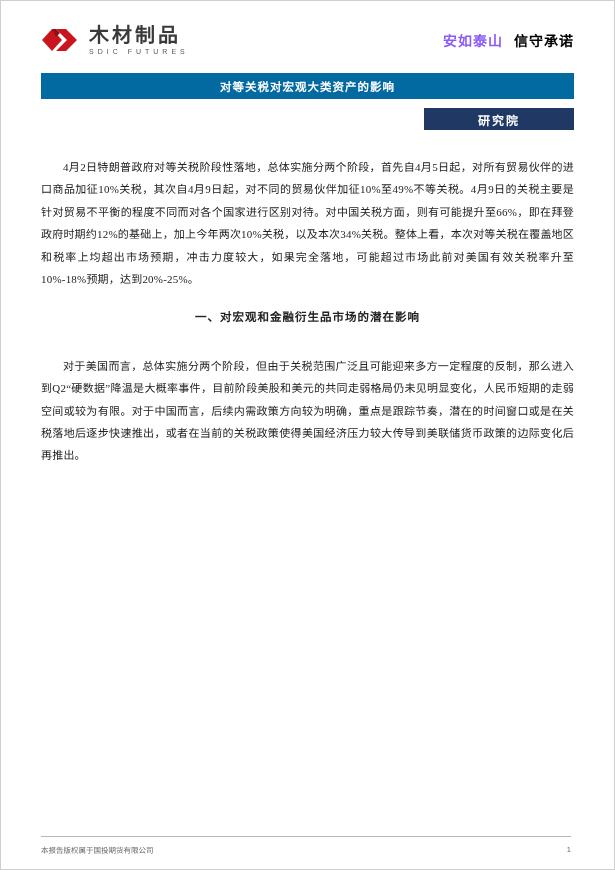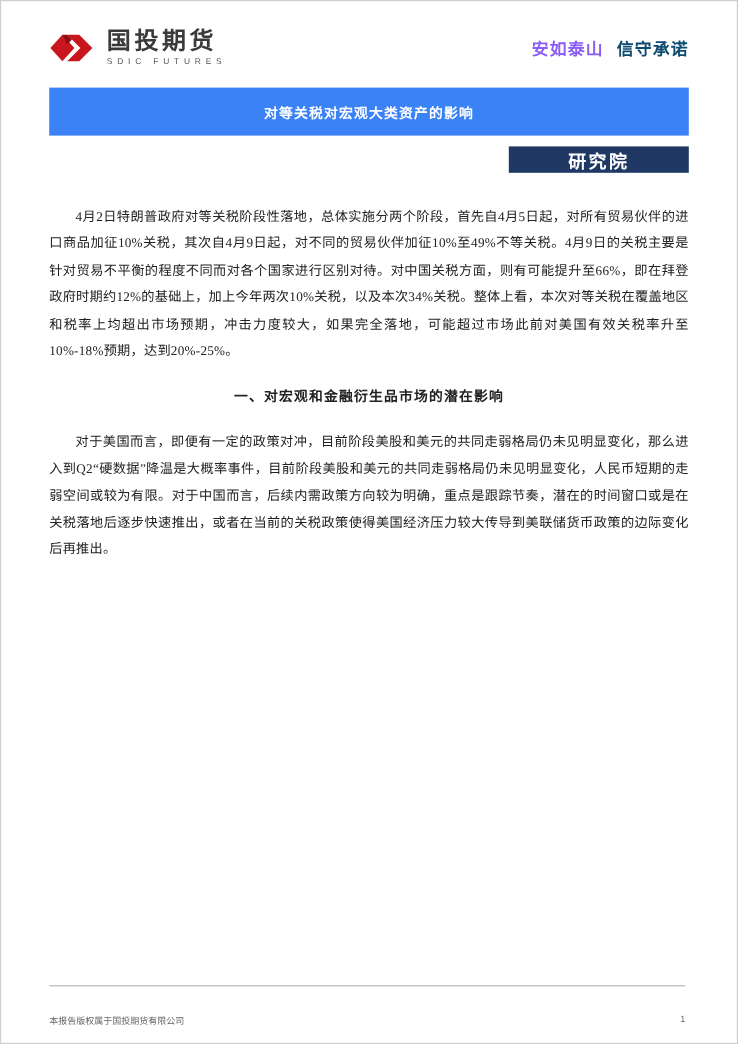--- a/index.html
+++ b/index.html
@@ -46,46 +46,46 @@
     margin-top: 2px;
   }
   .slogan {
     font-family: "Liberation Sans", sans-serif;
     font-size: 14px;
     font-weight: bold;
     letter-spacing: 1px;
     white-space: nowrap;
   }
   .slogan-navy { color: #8b5cf6; }
-  .slogan-red  { color: #0c4a6e; margin-left: 6px; }
+  .slogan-red  { color: #000000; margin-left: 6px; }
 
   
   .title-banner {
     margin-top: 10px;
-    height: 40px;
-    background: #3b82f6;
+    height: 26px;
+    background: #0369a1;
     color: #ffffff;
     font-family: "Liberation Sans", sans-serif;
     font-size: 11.5px;
     font-weight: bold;
     letter-spacing: 1px;
     display: flex;
     align-items: center;
     justify-content: center;
   }
 
   
   .dept-row { display: flex; justify-content: flex-end; margin-top: 9px; }
   .dept-badge {
     width: 150px;
     height: 22px;
     background: #1f3864;
     color: #ffffff;
     font-family: "Liberation Sans", sans-serif;
-    font-size: 15px;
+    font-size: 12px;
     font-weight: bold;
     letter-spacing: 2px;
     display: flex;
     align-items: center;
     justify-content: center;
   }
 
   
   .report-body {
     margin-top: 26px;
@@ -96,33 +96,33 @@
   }
   .para {
     text-indent: 2em;
     margin-bottom: 12px;
     letter-spacing: 0.2px;
   }
   .section-heading {
     font-size: 11.5px;
     font-weight: bold;
     text-align: center;
-    margin: 16px 0 15px 0;
+    margin: 16px 0 26px 0;
     letter-spacing: 1px;
     color: #222222;
   }
 
   
   .footer {
     position: absolute;
     left: 40px;
     right: 43px;
     bottom: 14px;
     border-top: 1px solid #b8b8b8;
-    padding-top: 22px;
+    padding-top: 7px;
     display: flex;
     align-items: center;
     font-size: 7.5px;
     color: #666666;
     font-family: "Liberation Sans", sans-serif;
   }
   .footer-left  { flex: 1; text-align: left; }
   .footer-page  { flex: 0 0 auto; text-align: center; }
   .footer-right { flex: 1; text-align: right; }
 </style>
@@ -132,40 +132,40 @@
 <div class="page">
 
   <div class="header-row">
     <div class="brand">
       <svg class="brand-mark" viewBox="0 0 40 32" xmlns="http://www.w3.org/2000/svg">
         <polygon points="1,16 11,5 21,16 11,27" fill="#c9161e"></polygon>
         <polygon points="15,5 25,5 36,16 25,27 15,27 26,16" fill="#c9161e"></polygon>
         <polygon points="11,5 15,5 19,9 15,13" fill="#8f0f14"></polygon>
       </svg>
       <div class="brand-text">
-        <span class="brand-cn">国投期货</span>
+        <span class="brand-cn">木材制品</span>
         <span class="brand-en">SDIC FUTURES</span>
       </div>
     </div>
     <div class="slogan">
       <span class="slogan-navy">安如泰山</span>
       <span class="slogan-red">信守承诺</span>
     </div>
   </div>
 
   <div class="title-banner">对等关税对宏观大类资产的影响</div>
 
   <div class="dept-row">
     <div class="dept-badge">研究院</div>
   </div>
 
   <main class="report-body">
     <p class="para">4月2日特朗普政府对等关税阶段性落地，总体实施分两个阶段，首先自4月5日起，对所有贸易伙伴的进口商品加征10%关税，其次自4月9日起，对不同的贸易伙伴加征10%至49%不等关税。4月9日的关税主要是针对贸易不平衡的程度不同而对各个国家进行区别对待。对中国关税方面，则有可能提升至66%，即在拜登政府时期约12%的基础上，加上今年两次10%关税，以及本次34%关税。整体上看，本次对等关税在覆盖地区和税率上均超出市场预期，冲击力度较大，如果完全落地，可能超过市场此前对美国有效关税率升至10%-18%预期，达到20%-25%。</p>
     <h2 class="section-heading">一、对宏观和金融衍生品市场的潜在影响</h2>
-    <p class="para">对于美国而言，即便有一定的政策对冲，目前阶段美股和美元的共同走弱格局仍未见明显变化，那么进入到Q2“硬数据”降温是大概率事件，目前阶段美股和美元的共同走弱格局仍未见明显变化，人民币短期的走弱空间或较为有限。对于中国而言，后续内需政策方向较为明确，重点是跟踪节奏，潜在的时间窗口或是在关税落地后逐步快速推出，或者在当前的关税政策使得美国经济压力较大传导到美联储货币政策的边际变化后再推出。</p>
+    <p class="para">对于美国而言，总体实施分两个阶段，但由于关税范围广泛且可能迎来多方一定程度的反制，那么进入到Q2“硬数据”降温是大概率事件，目前阶段美股和美元的共同走弱格局仍未见明显变化，人民币短期的走弱空间或较为有限。对于中国而言，后续内需政策方向较为明确，重点是跟踪节奏，潜在的时间窗口或是在关税落地后逐步快速推出，或者在当前的关税政策使得美国经济压力较大传导到美联储货币政策的边际变化后再推出。</p>
   </main>
 
   <div class="footer">
     <span class="footer-left">本报告版权属于国投期货有限公司</span>
     <span class="footer-page">1</span>
   </div>
 
 </div>
 
 </body></html>

